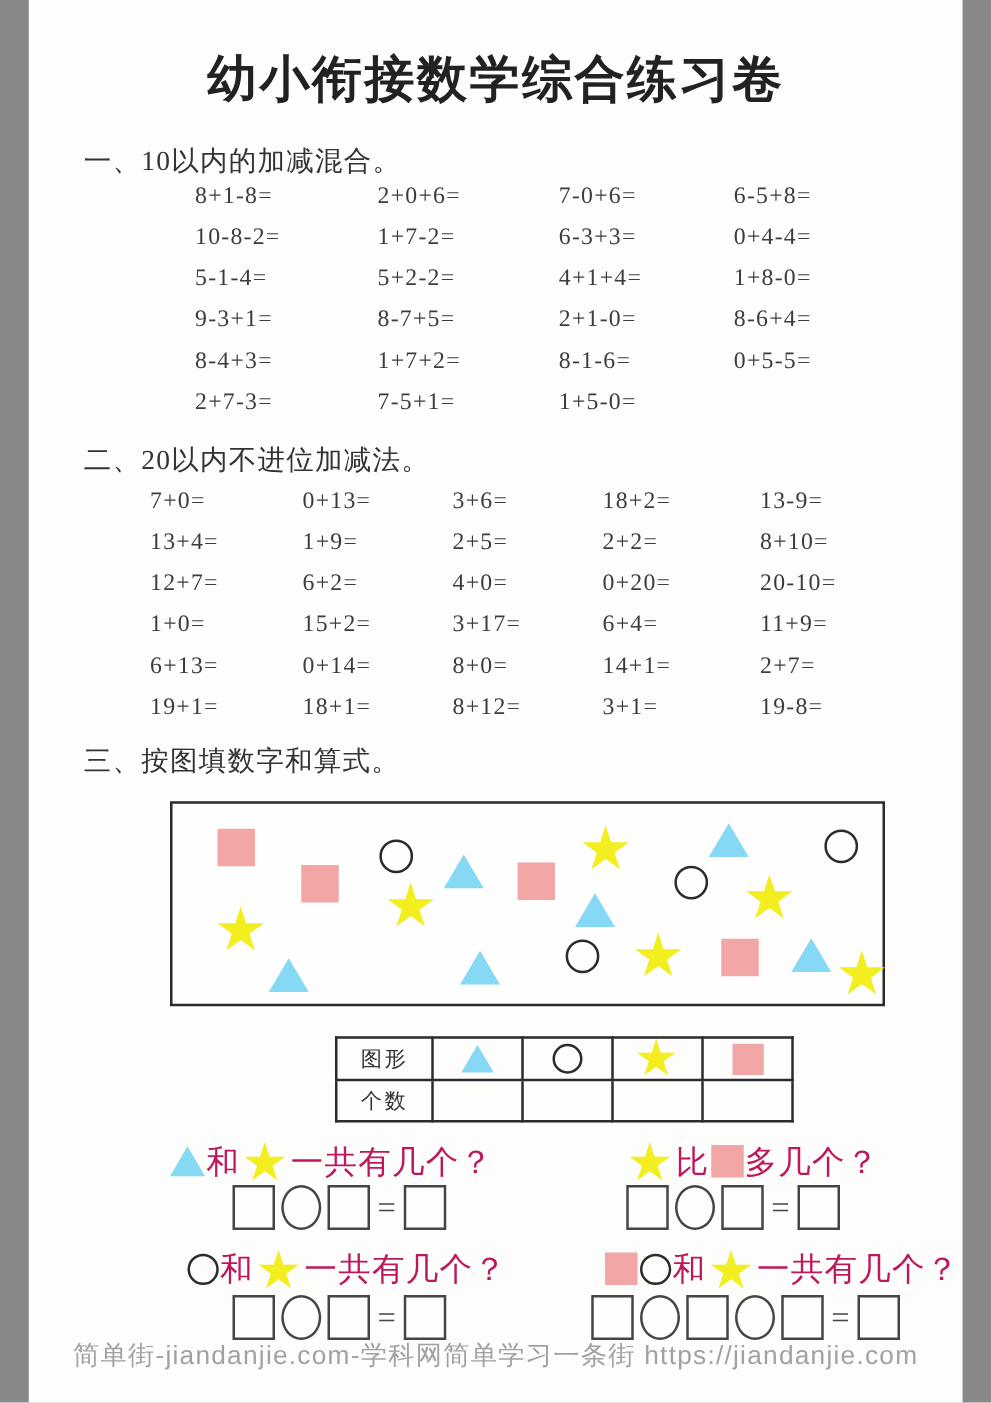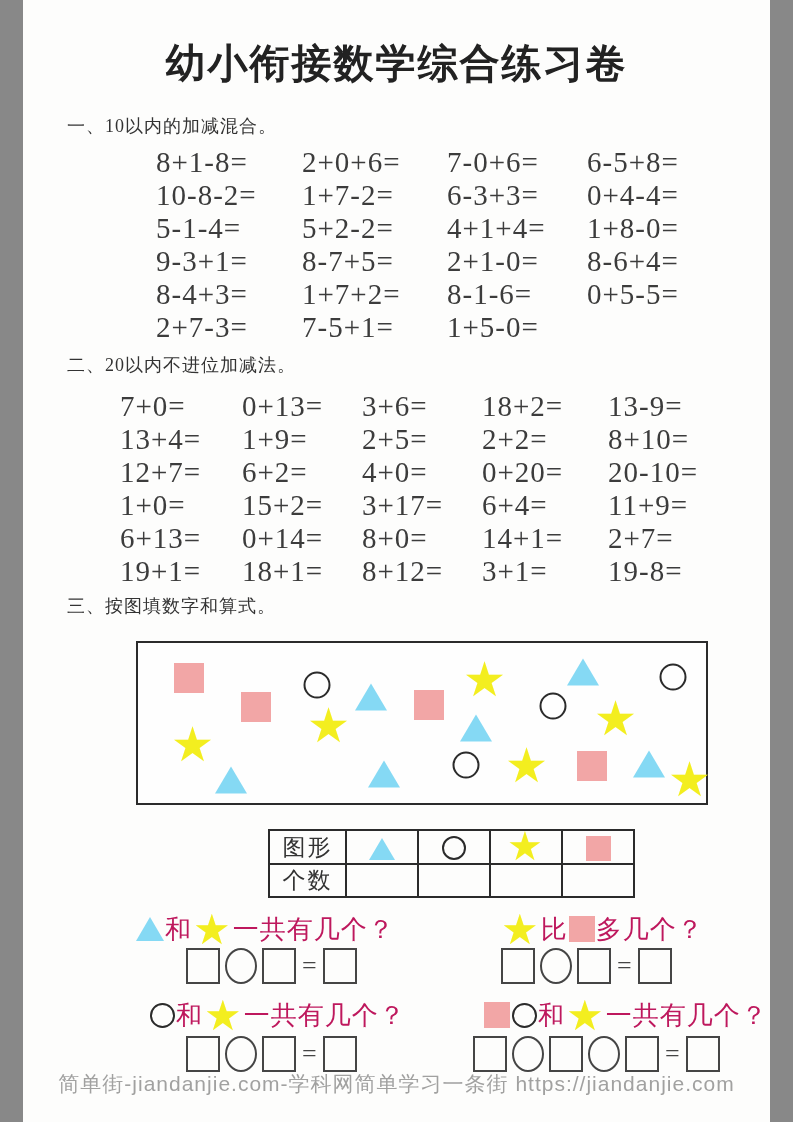--- a/index.html
+++ b/index.html
@@ -2,45 +2,45 @@
 <html><head>
 <meta charset="utf-8">
 <style>
   * { margin:0; padding:0; box-sizing:border-box; }
   body { background:#888; font-family:"Liberation Serif","DejaVu Serif",serif; }
   .page { position:relative; width:747px; height:1122px; background:#fdfdfc; margin:0 auto; overflow:hidden; color:#333; }
 
   .title { position:absolute; top:36px; left:0; right:0; text-align:center;
            font-size:40px; font-weight:700; color:#222; letter-spacing:2px; }
 
-  .sec-label { position:absolute; left:44px; font-size:18px; color:#333; letter-spacing:1px; }
+  .sec-label { position:absolute; left:44px; font-size:22px; color:#333; letter-spacing:1px; }
   #s1-label { top:114px; }
   #s2-label { top:353px; }
   #s3-label { top:594px; }
 
   .eqgrid { position:absolute; display:grid; }
   #s1-grid { left:133px; top:146px; grid-template-columns:146px 145px 140px 115px; grid-auto-rows:33px; }
   #s2-grid { left:97px; top:390px; grid-template-columns:122px 120px 120px 126px 100px; grid-auto-rows:33px; }
-  .eq { font-size:29px; color:#3c3c3c; letter-spacing:1px; white-space:nowrap; }
+  .eq { font-size:19px; color:#3c3c3c; letter-spacing:1px; white-space:nowrap; }
 
   
   .shapes-box { position:absolute; left:113px; top:641px; width:572px; height:164px;
                 border:2px solid #2b2b2b; background:#fefefe; }
   .scatter { position:absolute; transform:translate(-50%,-50%); }
   .shape-square   { width:30px; height:30px; background:#f2a6a6; }
   .shape-circle   { width:27px; height:27px; border:2px solid #2b2b2b; border-radius:50%; background:transparent; }
   .shape-triangle { width:0; height:0; border-left:16px solid transparent; border-right:16px solid transparent;
                     border-bottom:27px solid #85d9f4; background:none; }
   .shape-star { color:#f3ee1f; font-size:48px; line-height:0.85; width:40px; height:40px; text-align:center; }
   .shape-star::before { content:"★"; }
 
   
   .count-table { position:absolute; left:245px; top:829px; border-collapse:collapse; }
   .count-table td { border:2px solid #2b2b2b; height:33px; text-align:center; vertical-align:middle;
-                    font-size:23px; color:#333; letter-spacing:2px; }
+                    font-size:17px; color:#333; letter-spacing:2px; }
   .count-table td.hdr { width:77px; }
   .count-table td.cell { width:72px; }
   .tbl-shape { display:inline-block; vertical-align:middle; }
   .tbl-tri   { width:0; height:0; border-left:13px solid transparent; border-right:13px solid transparent; border-bottom:22px solid #85d9f4; }
   .tbl-circ  { width:24px; height:24px; border:2px solid #2b2b2b; border-radius:50%; }
   .tbl-star  { color:#f3ee1f; font-size:40px; line-height:0.8; }
   .tbl-star::before { content:"★"; }
   .tbl-sq    { width:25px; height:25px; background:#f2a6a6; }
 
   

